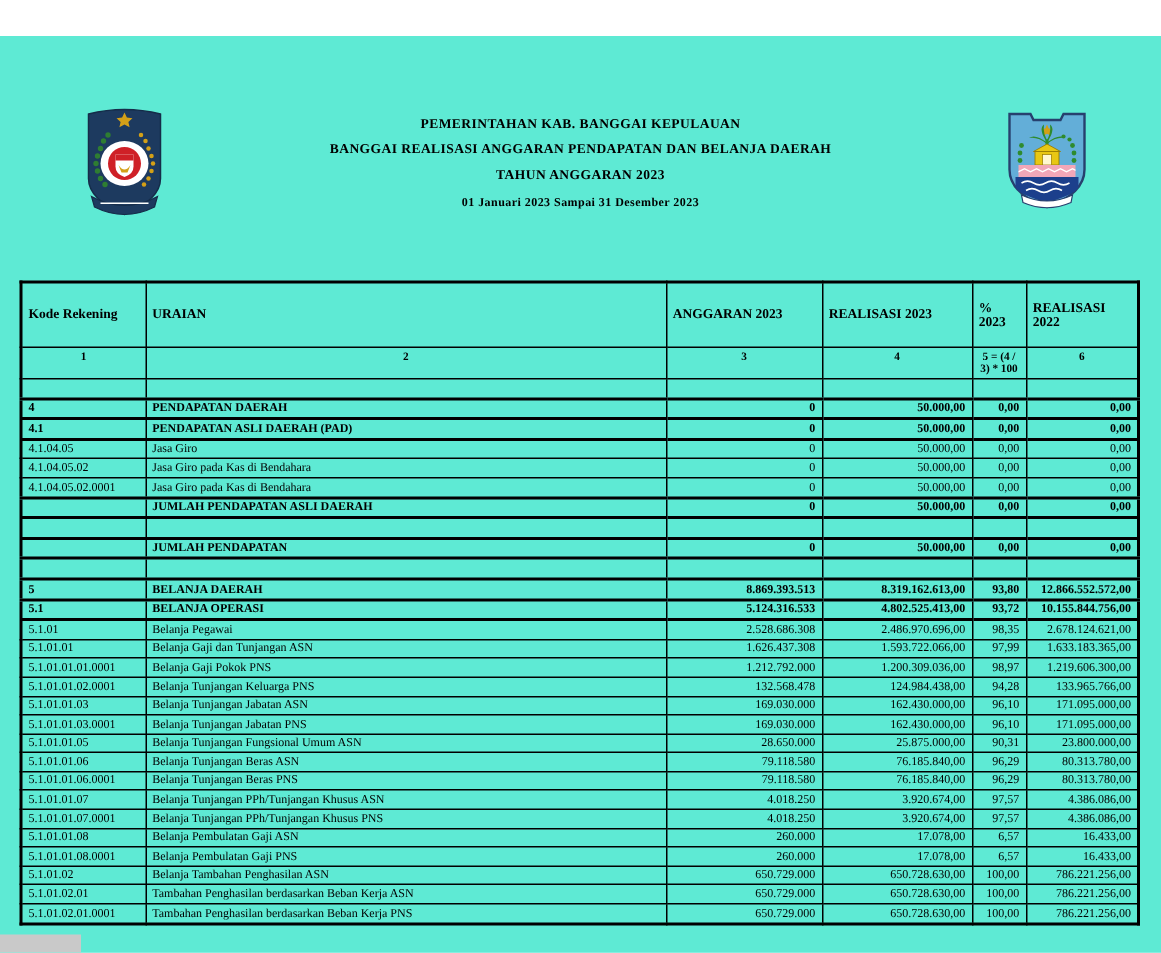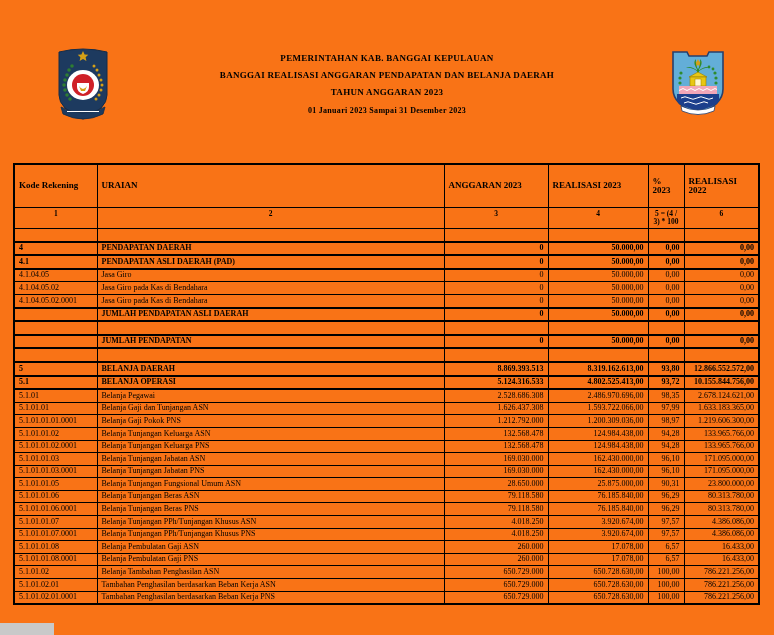--- a/index.html
+++ b/index.html
@@ -4,21 +4,21 @@
 <style>
   html, body { margin:0; padding:0; }
   body {
     width:774px; height:635px;
     background:#ffffff;
     font-family:"Liberation Serif", serif;
     color:#000;
     overflow:hidden;
     position:relative;
   }
-  .page { position:absolute; inset:0; background:#f97316; }
+  .page { position:absolute; inset:0; background:#5eead4;margin-top:24px; }
 
   
   .doc-header { position:absolute; left:0; top:0; width:774px; height:163px; }
   .logo-left  { position:absolute; left:55px;  top:45px; width:56px; height:84px; }
   .logo-right { position:absolute; left:667px; top:47px; width:63px; height:73px; }
   .titles {
     position:absolute; left:130px; right:130px; top:52px;
     text-align:center; font-weight:bold; letter-spacing:0.3px;
   }
   .title-line { font-size:9px; height:17.2px; line-height:13px; white-space:nowrap; }
@@ -288,28 +288,20 @@
         </tr>
         <tr>
           <td class="left">5.1.01.01.01.0001</td>
           <td class="left">Belanja Gaji Pokok PNS</td>
           <td class="right">1.212.792.000</td>
           <td class="right">1.200.309.036,00</td>
           <td class="right">98,97</td>
           <td class="right">1.219.606.300,00</td>
         </tr>
         <tr>
-          <td class="left">5.1.01.01.02</td>
-          <td class="left">Belanja Tunjangan Keluarga ASN</td>
-          <td class="right">132.568.478</td>
-          <td class="right">124.984.438,00</td>
-          <td class="right">94,28</td>
-          <td class="right">133.965.766,00</td>
-        </tr>
-        <tr>
           <td class="left">5.1.01.01.02.0001</td>
           <td class="left">Belanja Tunjangan Keluarga PNS</td>
           <td class="right">132.568.478</td>
           <td class="right">124.984.438,00</td>
           <td class="right">94,28</td>
           <td class="right">133.965.766,00</td>
         </tr>
         <tr>
           <td class="left">5.1.01.01.03</td>
           <td class="left">Belanja Tunjangan Jabatan ASN</td>

